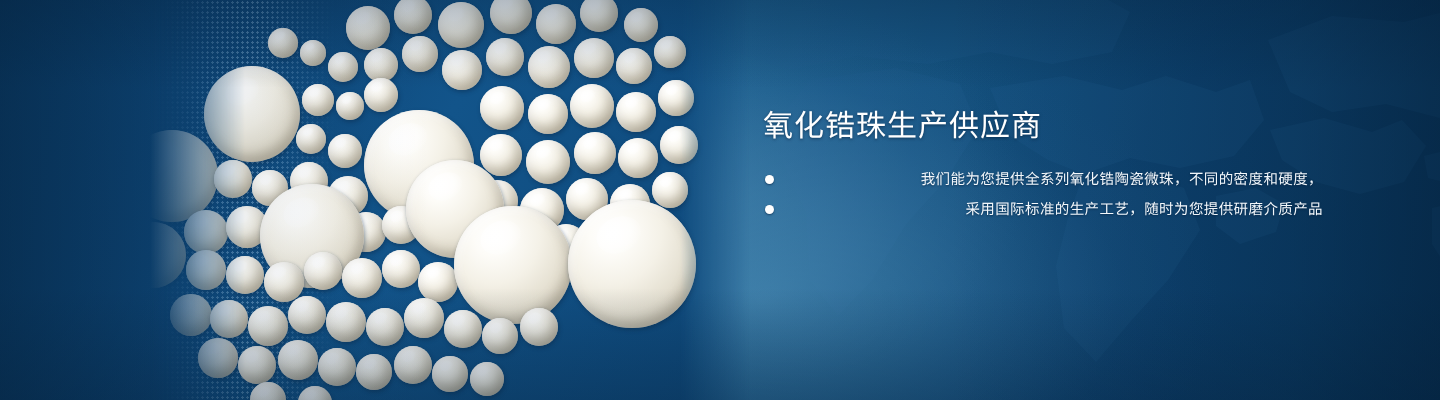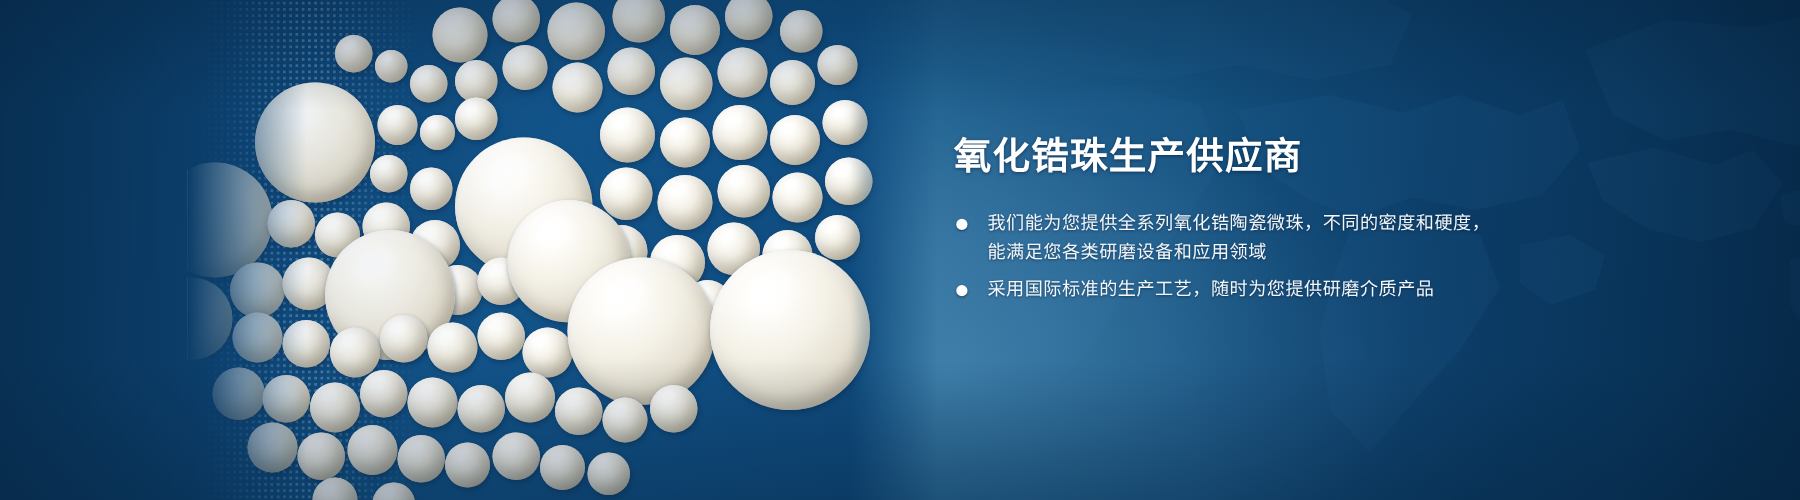--- a/index.html
+++ b/index.html
@@ -123,21 +123,21 @@
   .copy {
     position: absolute;
     left: 763px;
     top: 106px;
     width: 560px;
   }
   .headline {
     color: #ffffff;
     font-size: 30px;
     line-height: 40px;
-    font-weight: bold;
+    font-weight: normal;
     letter-spacing: 1px;
     margin: 0 0 22px 0;
     text-shadow: 0 1px 3px rgba(0,22,48,0.55);
     white-space: nowrap;
   }
   .bullets { list-style: none; margin: 0; padding: 0; }
   .bullet {
     position: relative;
     padding-left: 27px;
     margin-bottom: 7px;
@@ -151,21 +151,21 @@
   .dot {
     position: absolute;
     left: 2px;
     top: 7px;
     width: 9px;
     height: 9px;
     border-radius: 50%;
     background: #ffffff;
     box-shadow: 0 1px 2px rgba(0,20,45,0.5);
   }
-  .bullet-line { display: block; }
+  .bullet-line { display: block; text-align: right; }
 </style>
 </head>
 <body>
 
 <div id="banner">
 
   <div class="bg-base"></div>
 
   <div class="bg-map">
     <svg viewBox="0 0 880 480" preserveAspectRatio="none" aria-hidden="true">
@@ -292,21 +292,20 @@
   </div>
 
   <div class="bg-vignette"></div>
 
   <div class="copy">
     <h1 class="headline">氧化锆珠生产供应商</h1>
     <ul class="bullets">
       <li class="bullet">
         <span class="dot"></span>
         <span class="bullet-line">我们能为您提供全系列氧化锆陶瓷微珠，不同的密度和硬度，</span>
-        <span class="bullet-line">能满足您各类研磨设备和应用领域</span>
       </li>
       <li class="bullet">
         <span class="dot"></span>
         <span class="bullet-line">采用国际标准的生产工艺，随时为您提供研磨介质产品</span>
       </li>
     </ul>
   </div>
 
 </div>
 

